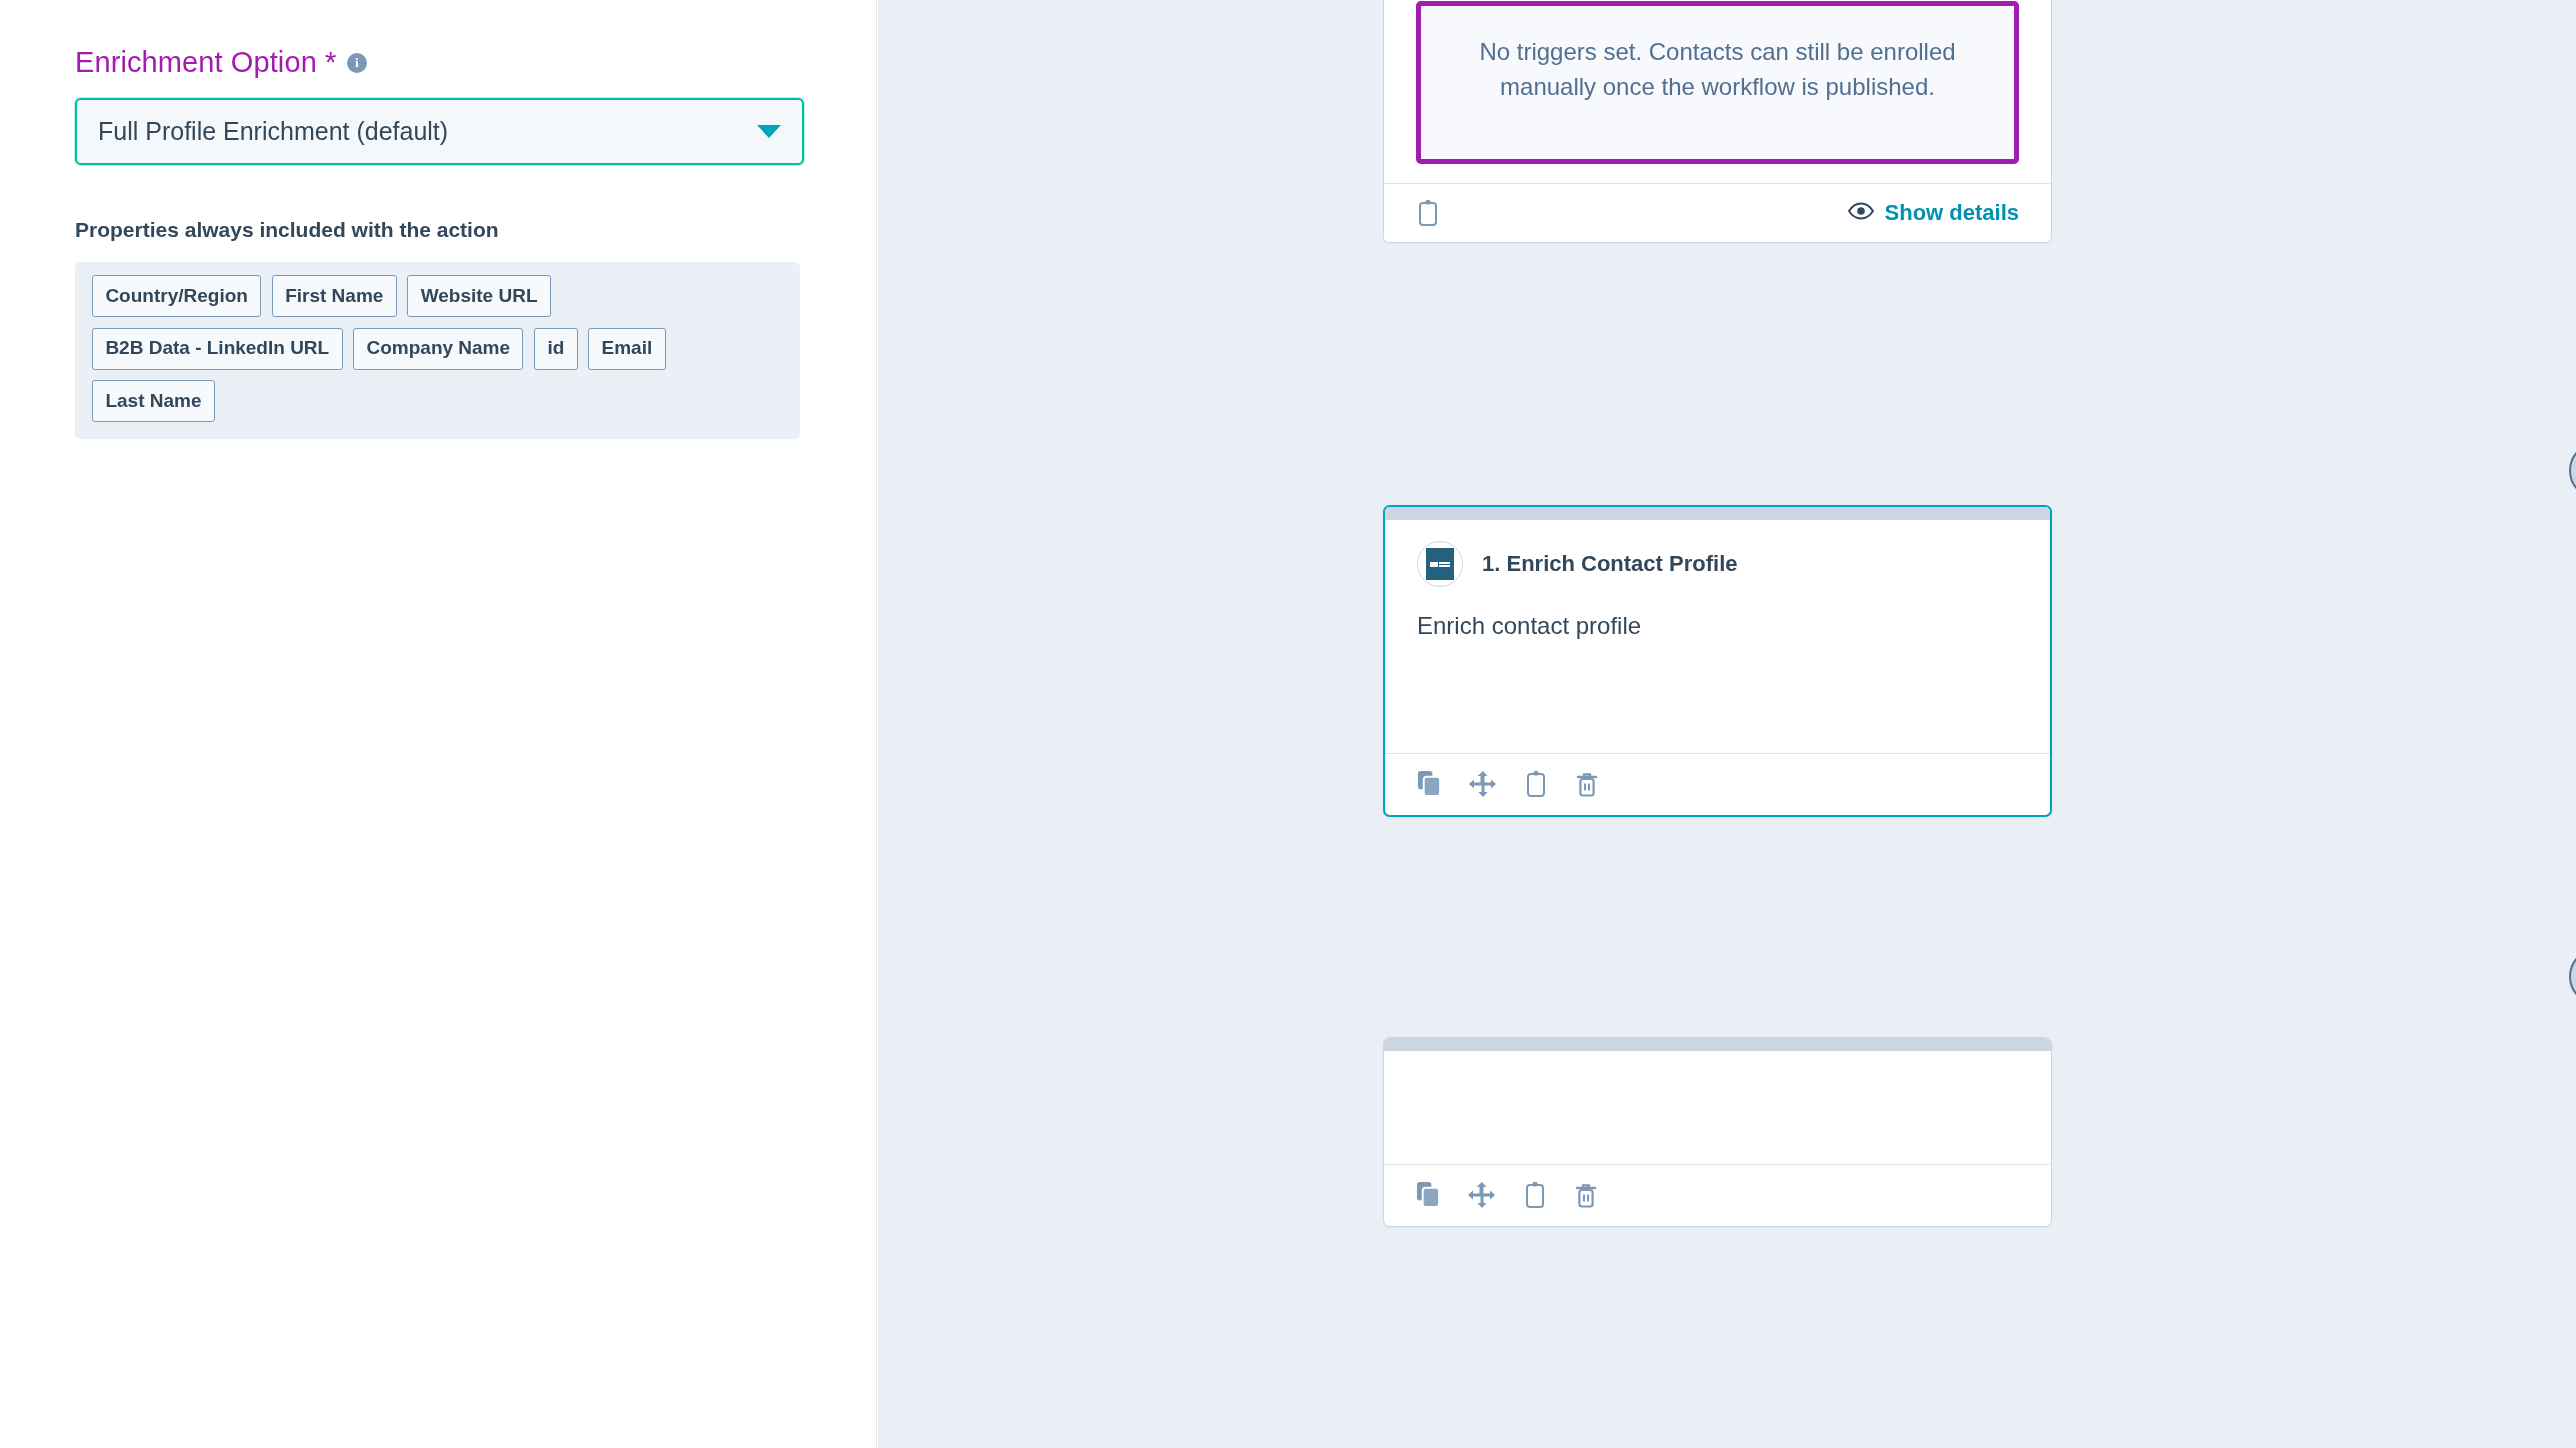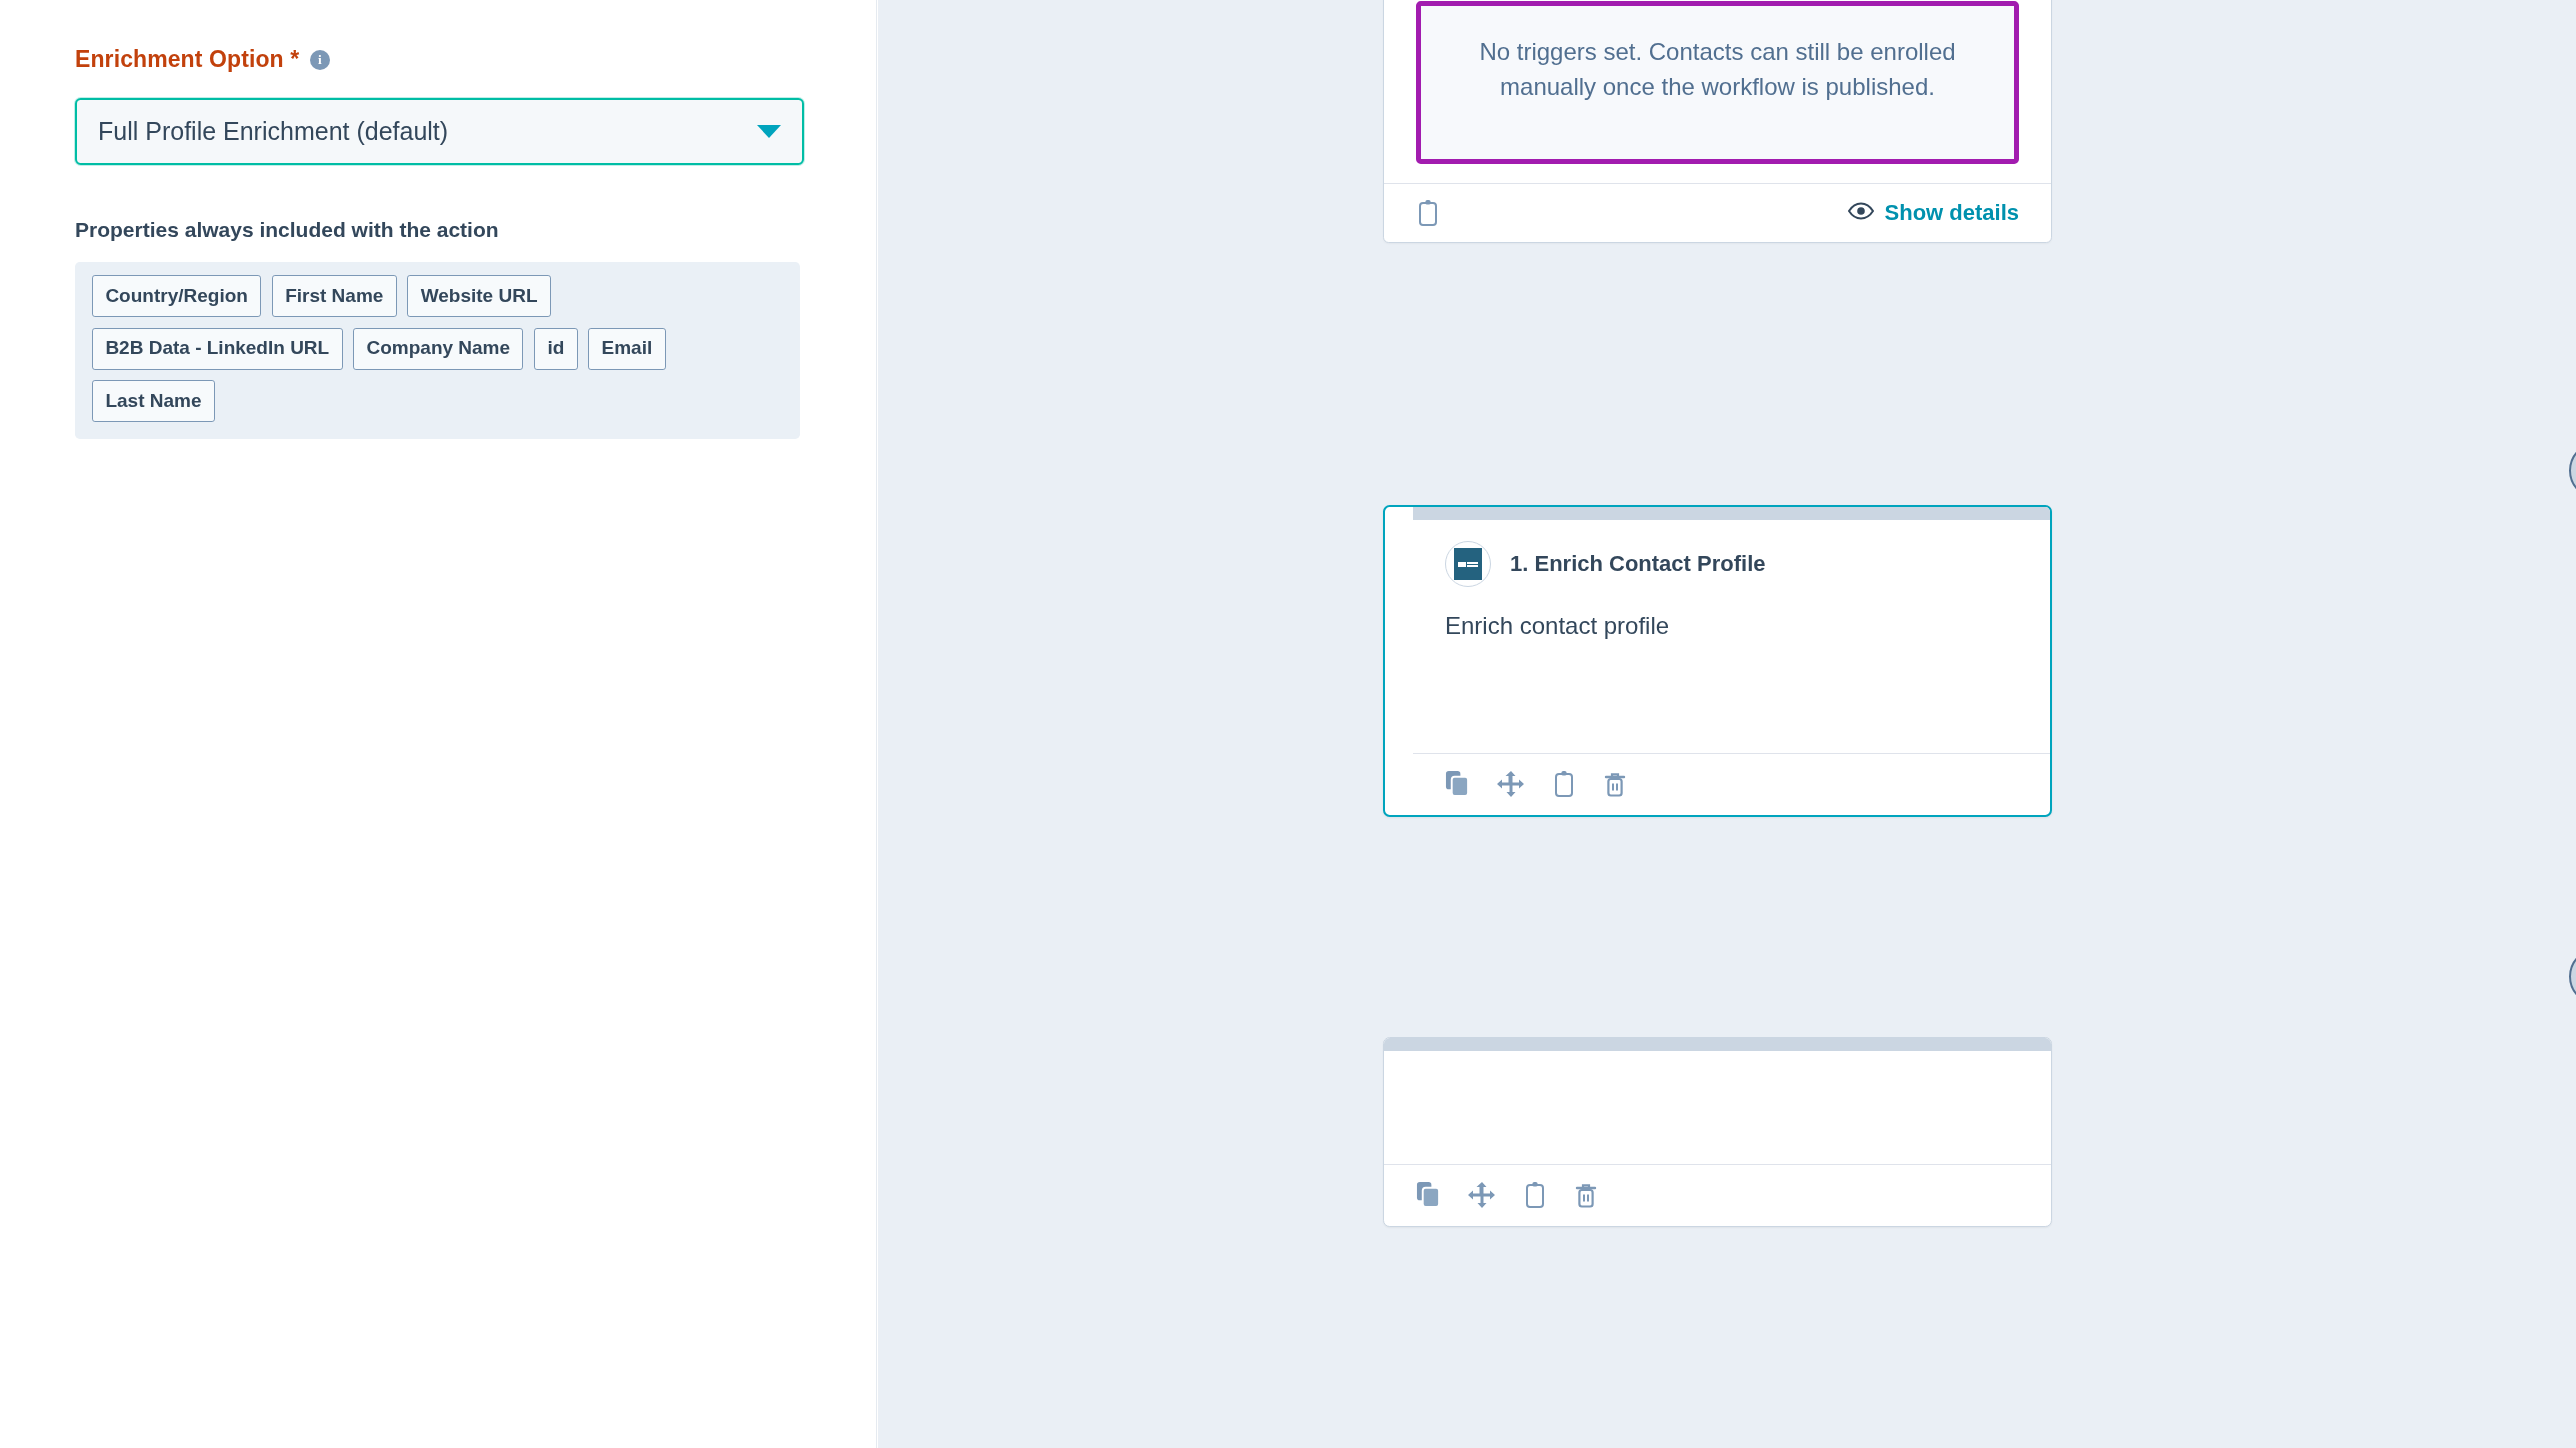--- a/index.html
+++ b/index.html
@@ -29,23 +29,23 @@
   .field-label-row {
     position: absolute;
     left: 75px;
     top: 46px;
     display: flex;
     align-items: center;
     gap: 10.5px;
   }
 
   .field-label {
-    font-size: 23px;
-    font-weight: 700;
-    color: #c2410c;
+    font-size: 29px;
+    font-weight: 400;
+    color: #a21caf;
     letter-spacing: 0.1px;
   }
 
   .info-icon {
     width: 20px; height: 20px;
     border-radius: 50%;
     background: #7c98b6;
     color: #ffffff;
     font-size: 13.4px;
     font-weight: 700;
@@ -215,21 +215,20 @@
     left: 505px;
     width: 669px;
     background: #ffffff;
     border-radius: 6.7px;
     overflow: hidden;
   }
 
   .action-card.selected {
     border: 2.9px solid #00a4bd;
     box-shadow: 0 1px 2.9px rgba(0,0,0,0.06);
-    padding-left: 28px;
   }
 
   .action-card.plain {
     border: 1px solid #cbd6e2;
     box-shadow: 0 1px 1.9px rgba(0,0,0,0.05);
   }
 
   .card-topbar {
     height: 13.4px;
     background: #cbd6e2;

